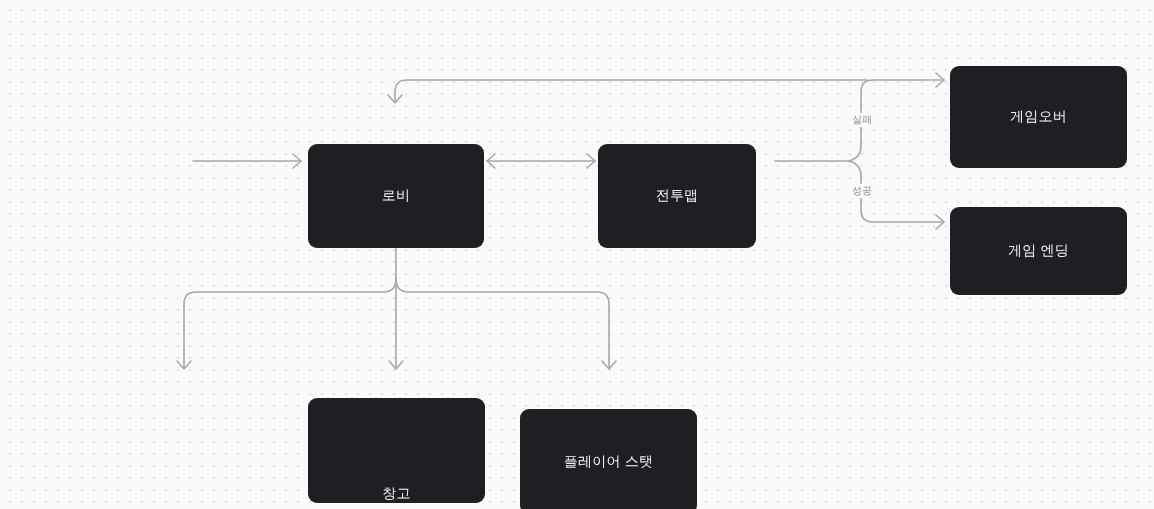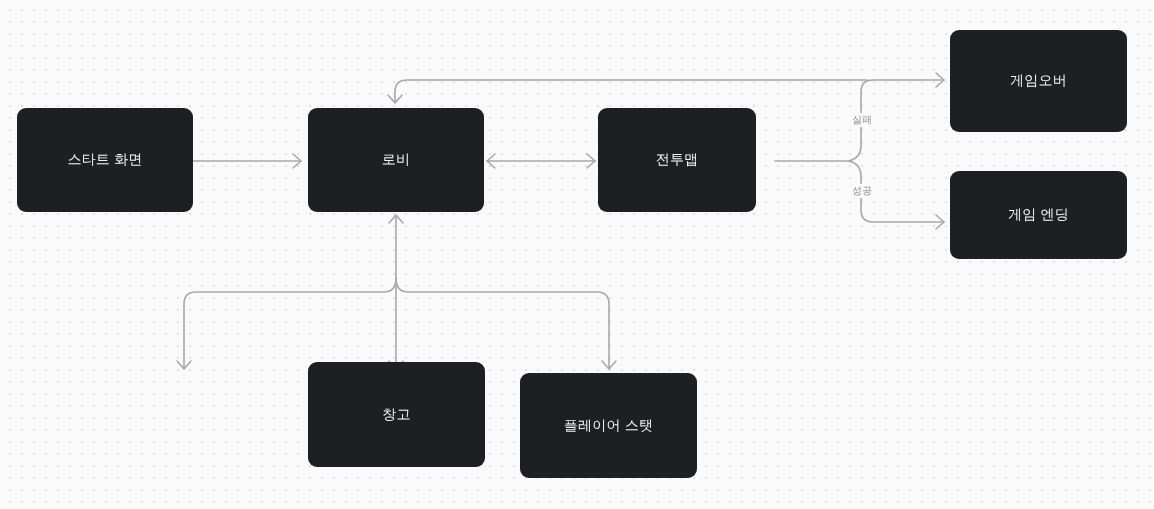--- a/index.html
+++ b/index.html
@@ -37,29 +37,30 @@
     border-radius: 9px;
     color: #f5f5f5;
     display: flex;
     align-items: center;
     justify-content: center;
     font-size: 14px;
     font-weight: 500;
     letter-spacing: 0.2px;
     cursor: pointer;
     box-sizing: border-box;
+    margin-top: 36px;
   }
   .node-label { pointer-events: none; }
   #node-start   { left: 17px;  top: 108px; width: 176px; height: 104px; }
   #node-lobby   { left: 308px; top: 108px; width: 176px; height: 104px; justify-content: center; }
   #node-battle  { left: 598px; top: 108px; width: 158px; height: 104px; }
   #node-gameover{ left: 950px; top: 30px;  width: 177px; height: 102px; }
   #node-ending  { left: 950px; top: 171px; width: 177px; height: 88px; }
   #node-shop    { left: 96px;  top: 373px; width: 177px; height: 105px; }
-  #node-storage { left: 308px; top: 362px; width: 177px; height: 105px; }
+  #node-storage { left: 308px; top: 362px; width: 177px; height: 105px; align-items: flex-end; }
   #node-stats   { left: 520px; top: 373px; width: 177px; height: 105px; }
   .edge-label {
     position: absolute;
     font-size: 10px;
     color: #8c8c8c;
     background: #fafafa;
     padding: 1px 3px;
     line-height: 1.2;
     white-space: nowrap;
   }
@@ -109,23 +110,20 @@
       <path d="M396 278 Q396 292 384 292 L196 292 Q184 292 184 304 L184 368"></path>
       <path d="M177 361 L184 369 L191 361"></path>
     </g>
 
     <g>
       <path d="M396 278 Q396 292 408 292 L597 292 Q609 292 609 304 L609 368"></path>
       <path d="M602 361 L609 369 L616 361"></path>
     </g>
   </svg>
 
-  <div class="node" id="node-start">
-    <span class="node-label">스타트 화면</span>
-  </div>
 
   <div class="node" id="node-lobby">
     <span class="node-label">로비</span>
   </div>
 
   <div class="node" id="node-battle">
     <span class="node-label">전투맵</span>
   </div>
 
   <div class="node" id="node-gameover">

